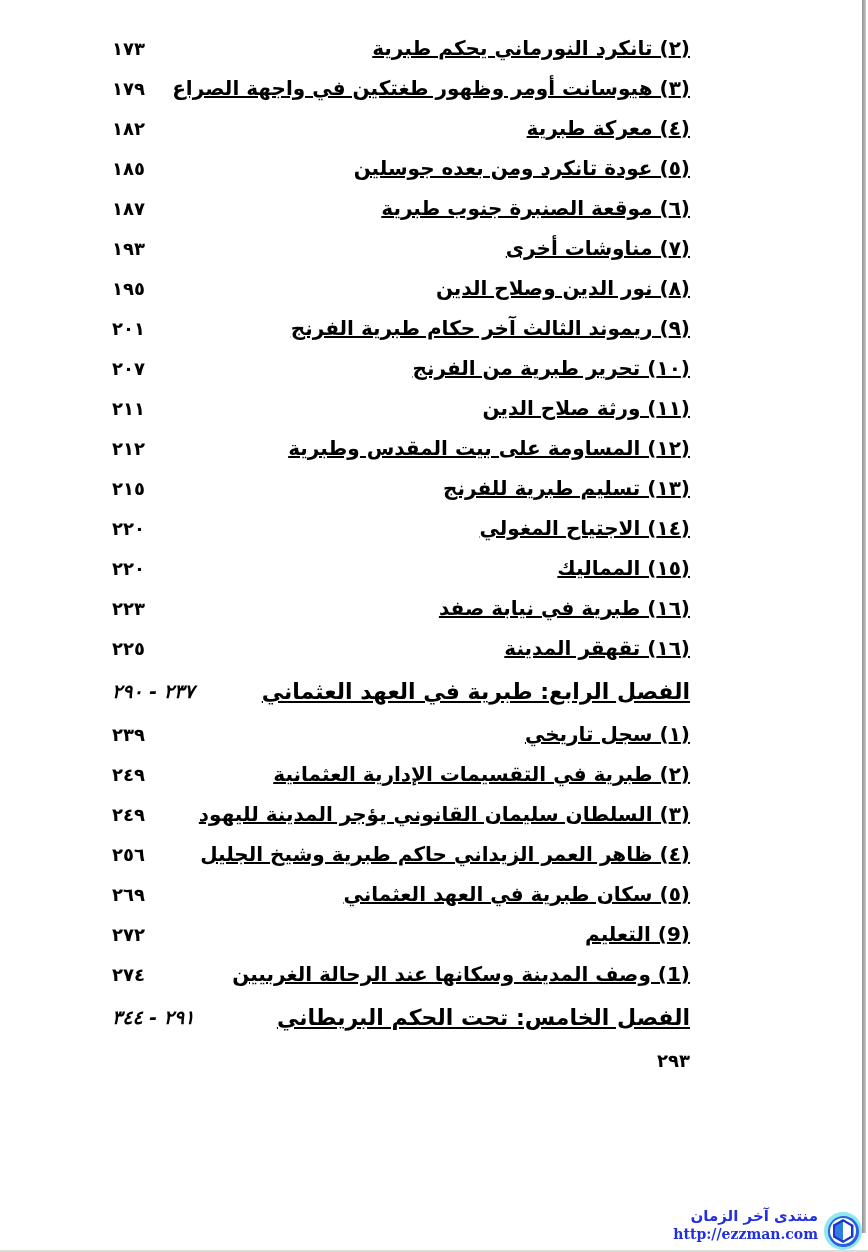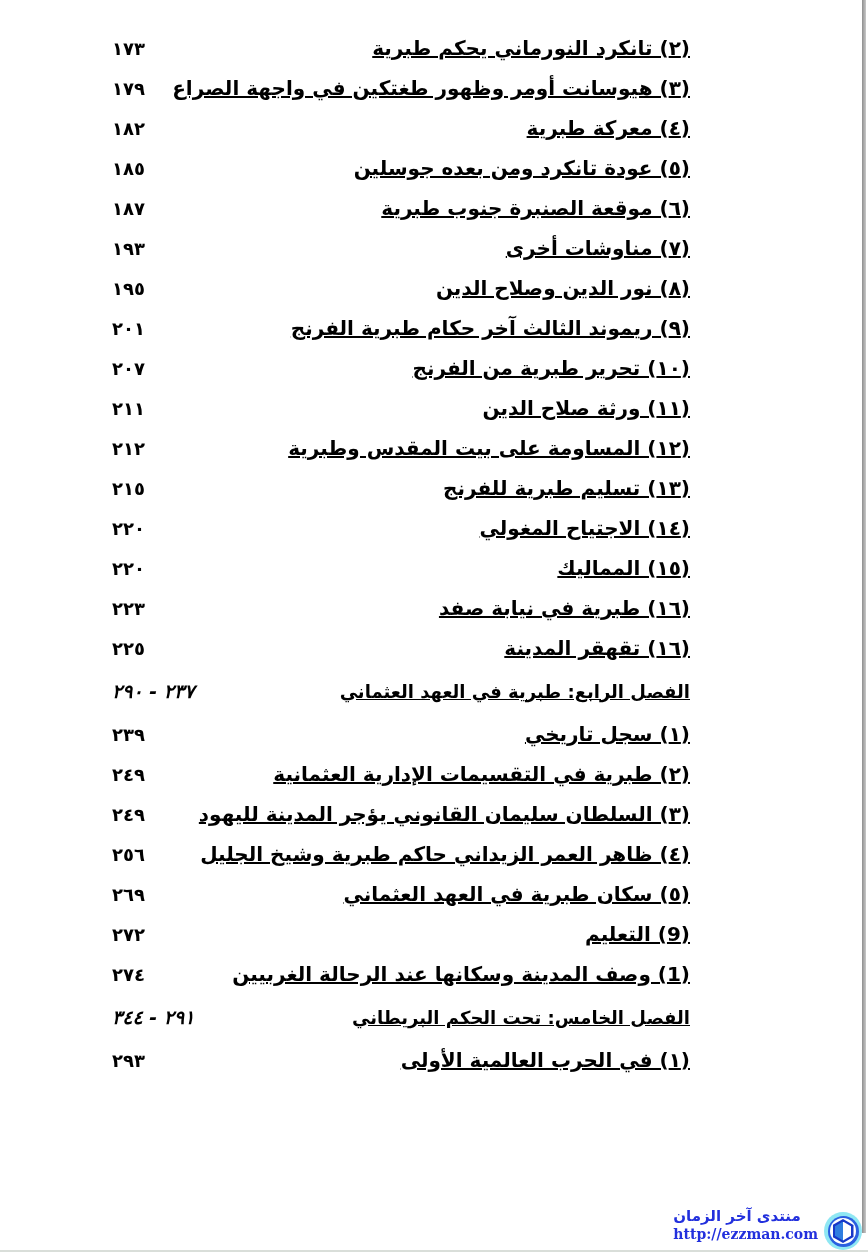--- a/index.html
+++ b/index.html
@@ -61,33 +61,33 @@
     font-size: 18px;
     font-weight: bold;
     letter-spacing: 4px;
     direction: rtl;
     white-space: nowrap;
   }
   .row.chapter {
     height: 46px;
   }
   .row.chapter .title {
-    font-size: 18px;
+    font-size: 22px;
   }
   .row.chapter .pagenum {
     font-size: 19px;
     letter-spacing: 2px;
     font-style: italic;
   }
   
   .footer-text {
     position: absolute;
     right: 50px;
     bottom: 10px;
-    text-align: left;
+    text-align: right;
     direction: rtl;
   }
   .site-name {
     font-size: 15px;
     font-weight: bold;
     color: #2230dd;
     letter-spacing: 1px;
     white-space: nowrap;
   }
   .site-url {
@@ -270,21 +270,20 @@
     <span class="title">(1) وصف المدينة وسكانها عند الرحالة الغربيين</span>
     <span class="pagenum">٢٧٤</span>
   </div>
 
   <div class="row chapter">
     <span class="title">الفصل الخامس: تحت الحكم البريطاني</span>
     <span class="pagenum">٢٩١ - ٣٤٤</span>
   </div>
 
   <div class="row">
-    <span class="title">(١) في الحرب العالمية الأولى</span>
     <span class="pagenum">٢٩٣</span>
   </div>
 </div>
 
   <div class="scan-edge"></div>
   <div class="bottom-edge"></div>
 
   <div class="footer-text">
     <div class="site-name">منتدى آخر الزمان</div>
     <div class="site-url">http://ezzman.com</div>

